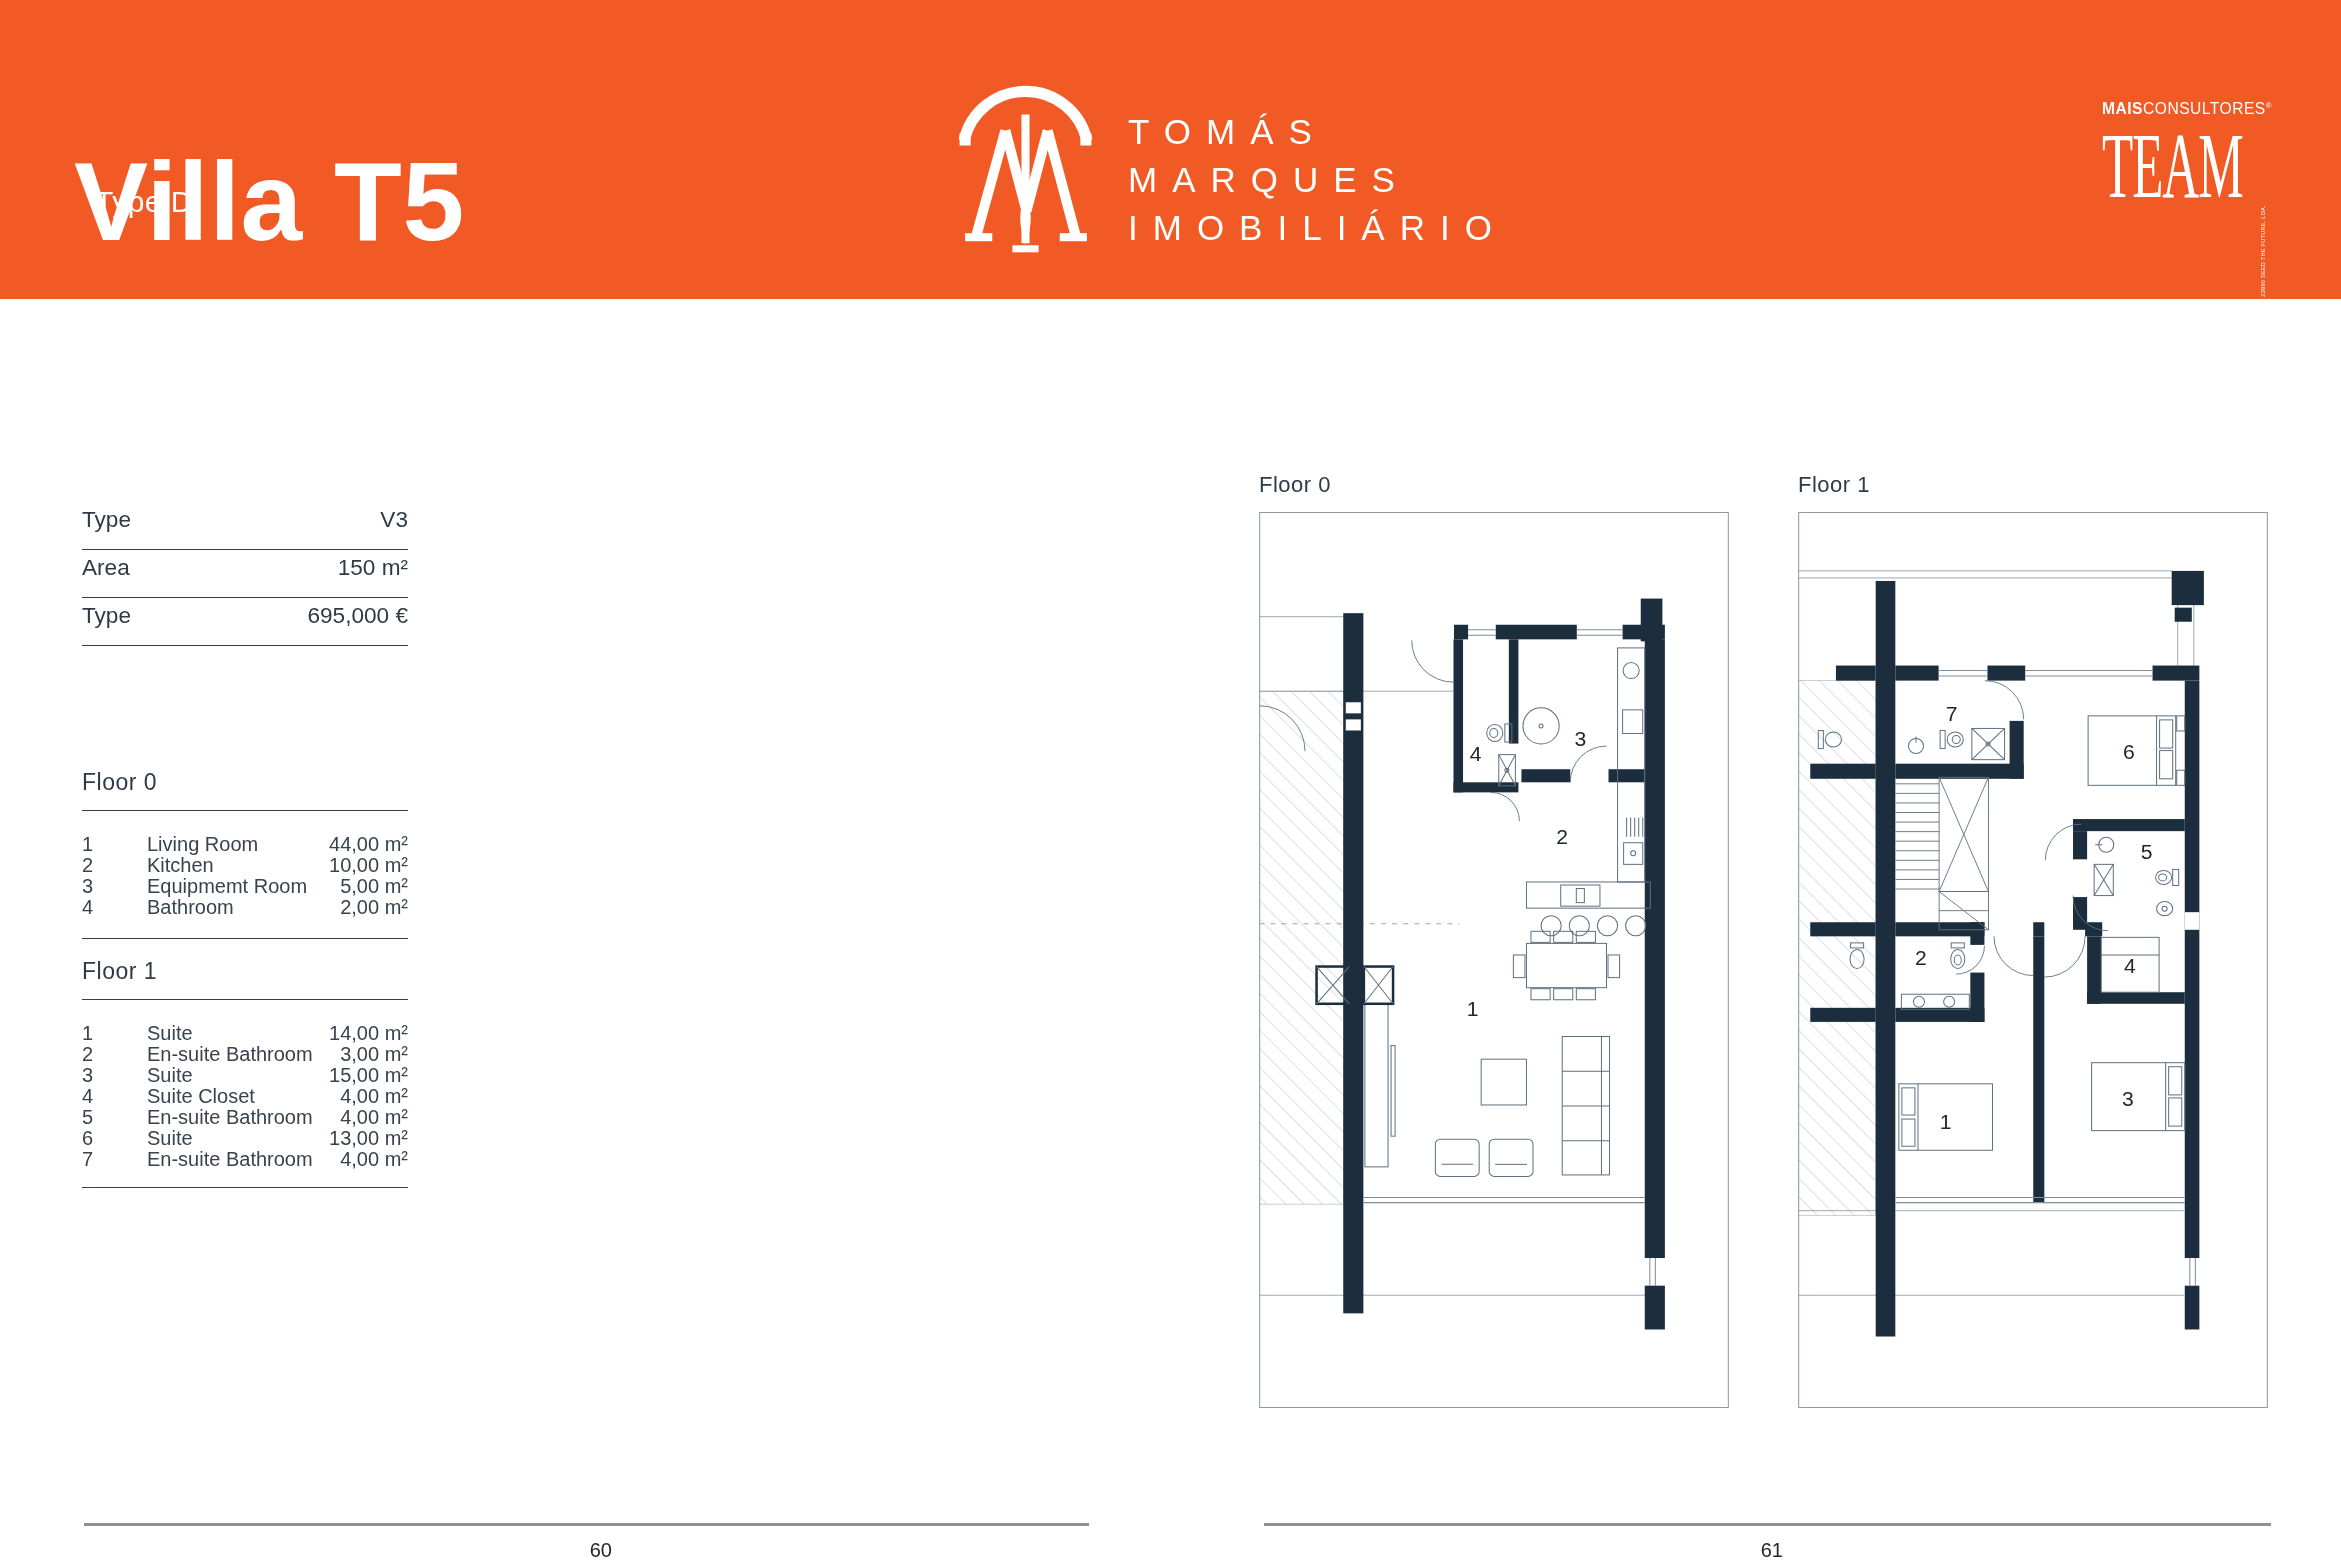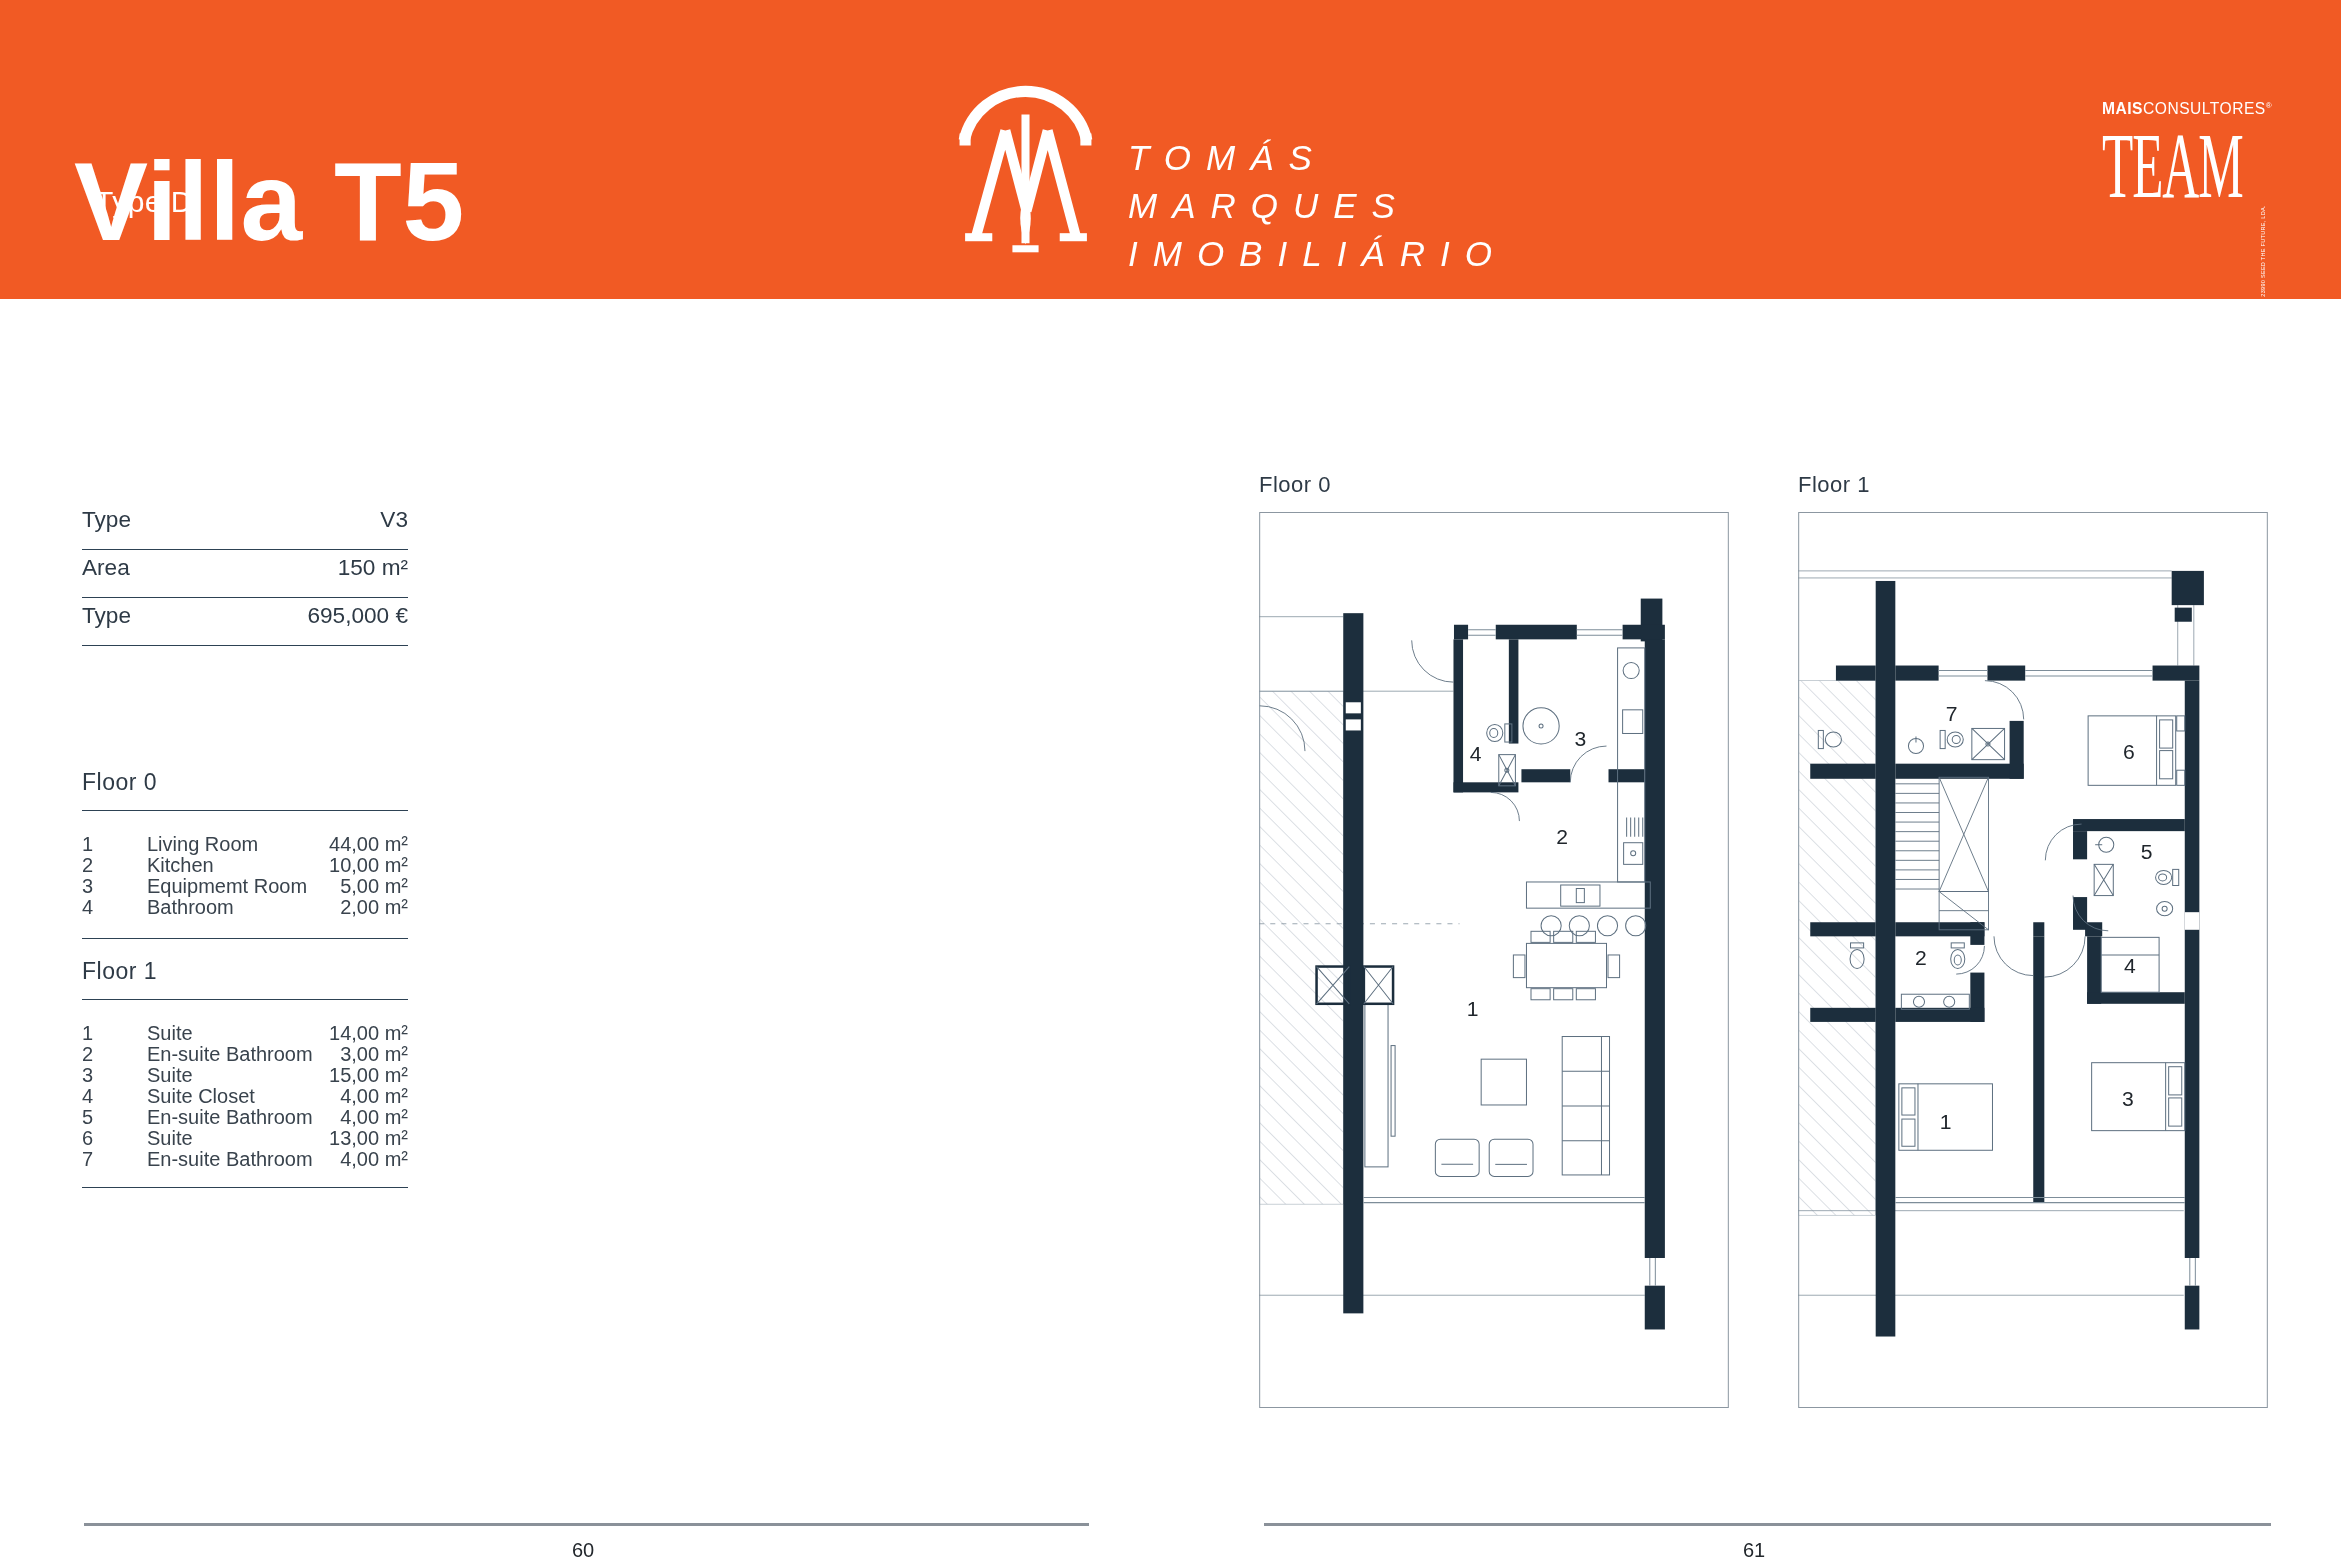--- a/index.html
+++ b/index.html
@@ -6,21 +6,21 @@
   body{width:2342px;height:1567px;position:relative;font-family:"Liberation Sans",sans-serif;-webkit-font-smoothing:antialiased;}
   .abs{position:absolute;}
 
   
   .header{left:0;top:0;width:2342px;height:299px;}
   .hero-title{left:74px;top:73px;font-size:111px;font-weight:700;color:#fff;letter-spacing:0.5px;line-height:1;}
   .hero-sub{left:76px;top:185px;color:#fff;display:flex;align-items:baseline;}
   .hero-sub .main{font-size:48px;font-weight:300;letter-spacing:0.5px;}
   .hero-sub .tag{font-size:30px;font-weight:300;margin-left:19px;letter-spacing:0.5px;}
 
-  .brand-text{left:1128px;top:134px;color:#fff;font-size:35px;letter-spacing:15px;line-height:48px;font-weight:400;white-space:nowrap;font-style:italic;}
+  .brand-text{left:1128px;top:108px;color:#fff;font-size:35px;letter-spacing:15px;line-height:48px;font-weight:400;white-space:nowrap;}
 
   .team{left:2072px;top:100px;width:181px;color:#fff;margin-left:30px;}
   .team-top{font-size:15.6px;letter-spacing:0.5px;white-space:nowrap;}
   .team-top b{font-weight:700;}
   .team-top sup{font-size:8px;}
   .team-word{margin-top:1px;font-family:"Liberation Serif",serif;font-size:93px;line-height:93px;letter-spacing:-2px;transform:scaleX(.55);transform-origin:left top;white-space:nowrap;}
   .team-side{position:absolute;left:158px;top:117px;width:96px;font-size:5.5px;letter-spacing:0.3px;transform:rotate(-90deg);transform-origin:left top;white-space:nowrap;text-align:left;top:211px;}
 
   
   .spec{left:82px;top:502px;width:326px;color:#2e3a46;}
@@ -38,21 +38,21 @@
   
   .plan-caption{font-size:22px;color:#2e3a46;letter-spacing:0.5px;}
   .cap0{left:1259px;top:472px;} .cap1{left:1798px;top:472px;}
   .plan{width:470px;height:896px;}
   .plan0{left:1259px;top:512px;} .plan1{left:1798px;top:512px;}
   svg text.room{font-family:"Liberation Sans",sans-serif;font-size:42px;fill:#20262c;text-anchor:middle;}
 
   
   .pgline{height:2.5px;background:#8a9199;top:1523px;}
   .pgline.l{left:84px;width:1005px;} .pgline.r{left:1264px;width:1007px;}
-  .pgnum{top:1539px;width:40px;text-align:left;font-size:20px;color:#23282d;}
+  .pgnum{top:1539px;width:40px;text-align:right;font-size:20px;color:#23282d;}
   .pn60{left:572px;} .pn61{left:1743px;}
 </style>
 </head>
 <body>
 
 <div class="abs header" id="header-band" style="background: rgb(241, 90, 36);">
   <h1 class="abs hero-title">Villa T5</h1>
   <div class="abs hero-sub">
     <span class="tag">Type D</span>
   </div>

